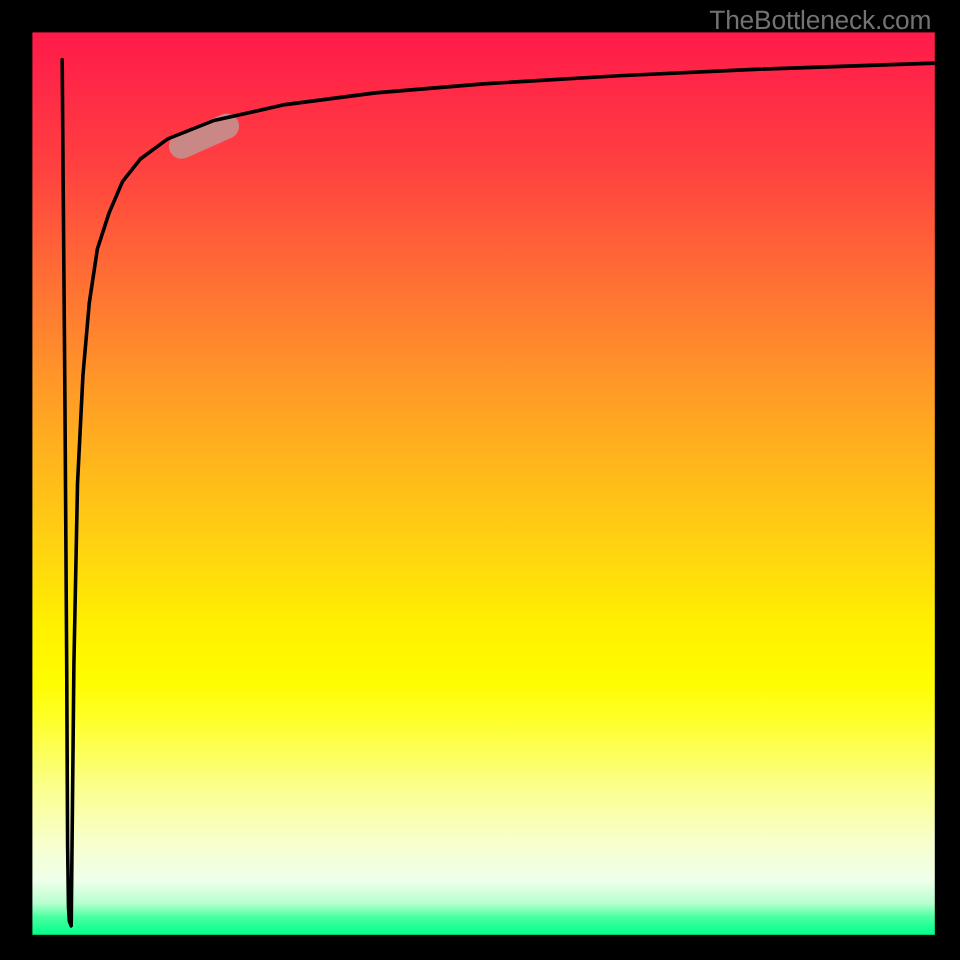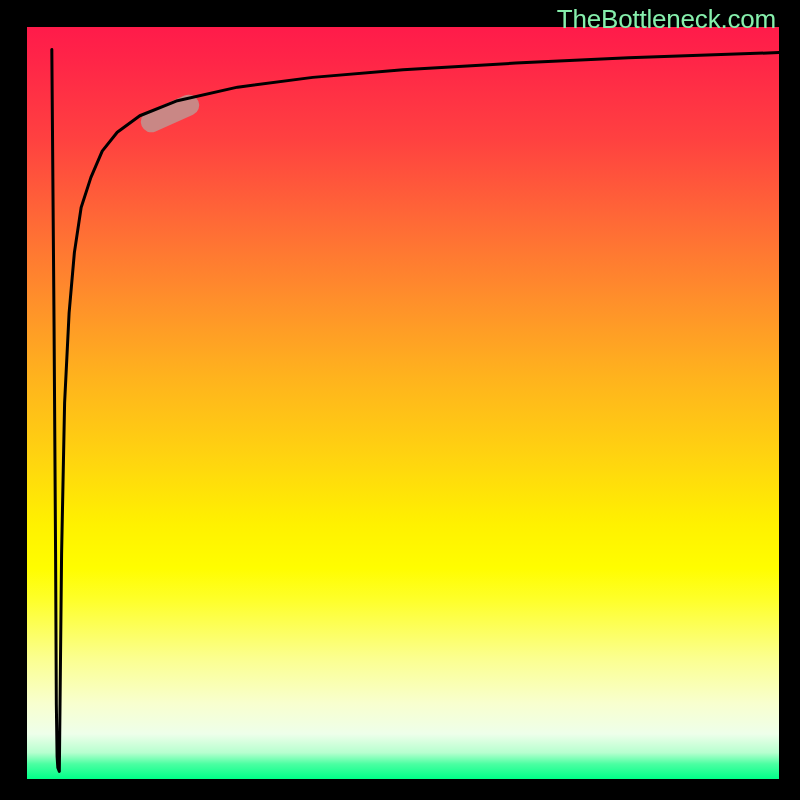--- a/index.html
+++ b/index.html
@@ -8,22 +8,22 @@
     height: 800px;
     background: #000;
     position: relative;
     font-family: Arial, Helvetica, sans-serif;
     overflow: hidden;
   }
   .watermark {
     position: absolute;
     top: 4px;
     right: 24px;
-    color: #86efac;
-    font-size: 26px;
+    color: #737373;
+    font-size: 22px;
     font-weight: 400;
     z-index: 10;
     letter-spacing: -0.2px;
   }
   .plot-area {
     position: absolute;
     left: 27px;
     top: 27px;
     width: 752px;
     height: 752px;

